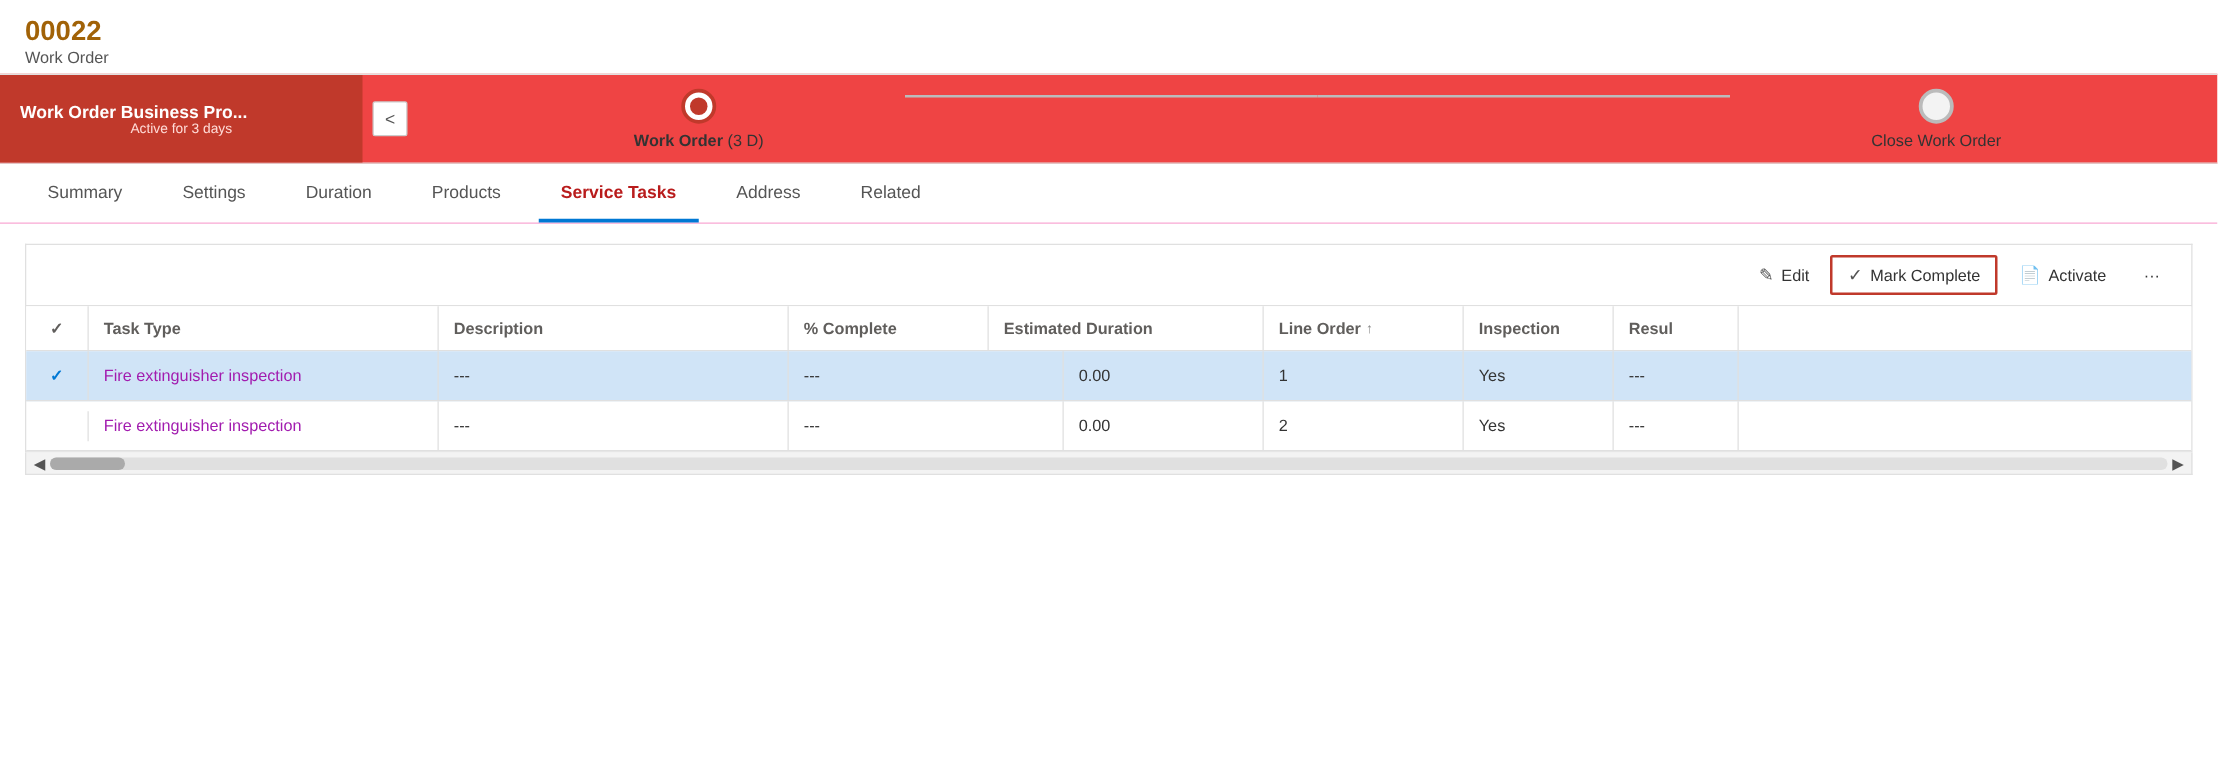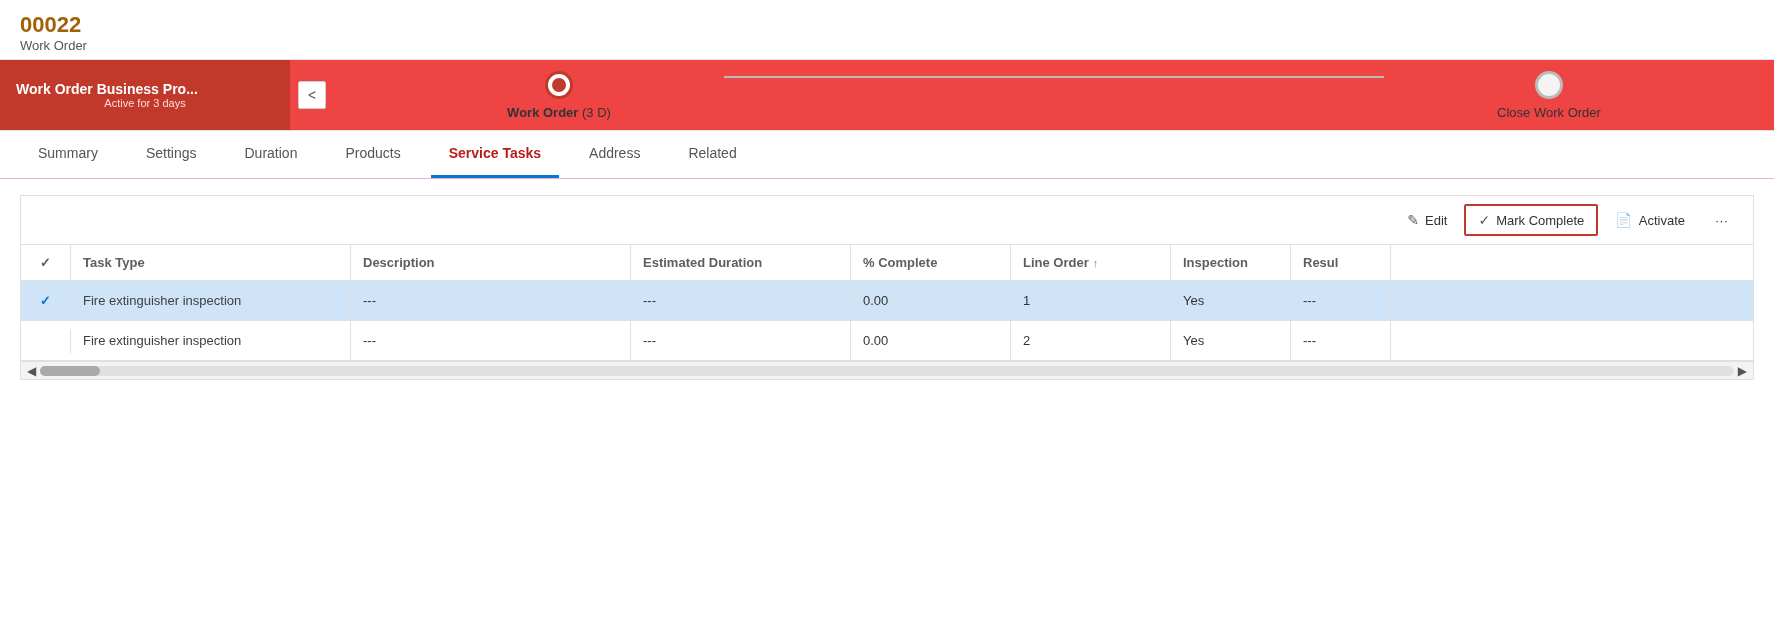--- a/index.html
+++ b/index.html
@@ -39,21 +39,21 @@
     .toolbar-btn.highlighted { border: 2px solid #c0392b; color: #333; }
     .toolbar-btn-icon { font-size: 14px; color: #555; }
 
     
     .grid-container { border: 1px solid #e0e0e0; background: #fff; }
     .grid-header-row { display: flex; align-items: center; border-bottom: 1px solid #e0e0e0; background: #fff; font-size: 13px; color: #605e5c; font-weight: 600; }
     .grid-header-cell { padding: 10px 12px; border-right: 1px solid #e0e0e0; display: flex; align-items: center; gap: 4px; }
     .grid-row { display: flex; align-items: center; border-bottom: 1px solid #e0e0e0; font-size: 13px; }
     .grid-row.selected { background: #d0e4f7; }
     .grid-cell { padding: 12px 12px; border-right: 1px solid #e0e0e0; display: flex; align-items: center; overflow: hidden; }
-    .grid-cell a { color: #404040; text-decoration: none; }
+    .grid-cell a { color: #a21caf; text-decoration: none; }
 
     
     .col-check { width: 50px; flex-shrink: 0; justify-content: center; }
     .col-task-type { width: 280px; flex-shrink: 0; }
     .col-description { width: 280px; flex-shrink: 0; }
     .col-est-duration { width: 220px; flex-shrink: 0; }
     .col-pct-complete { width: 160px; flex-shrink: 0; }
     .col-line-order { width: 160px; flex-shrink: 0; }
     .col-inspection { width: 120px; flex-shrink: 0; }
     .col-result { width: 100px; flex-shrink: 0; }
@@ -128,22 +128,22 @@
       <span>···</span>
     </div>
   </div>
 
   <div class="grid-container">
 
     <div class="grid-header-row">
       <div class="grid-header-cell col-check">✓</div>
       <div class="grid-header-cell col-task-type">Task Type</div>
       <div class="grid-header-cell col-description">Description</div>
+      <div class="grid-header-cell col-pct-complete">% Complete</div>
       <div class="grid-header-cell col-est-duration">Estimated Duration</div>
-      <div class="grid-header-cell col-pct-complete">% Complete</div>
       <div class="grid-header-cell col-line-order">Line Order <span class="sort-icon">↑</span></div>
       <div class="grid-header-cell col-inspection">Inspection</div>
       <div class="grid-header-cell col-result">Resul</div>
     </div>
 
     <div class="grid-row selected">
       <div class="grid-cell col-check">
         <span class="selected-check">✓</span>
       </div>
       <div class="grid-cell col-task-type">

